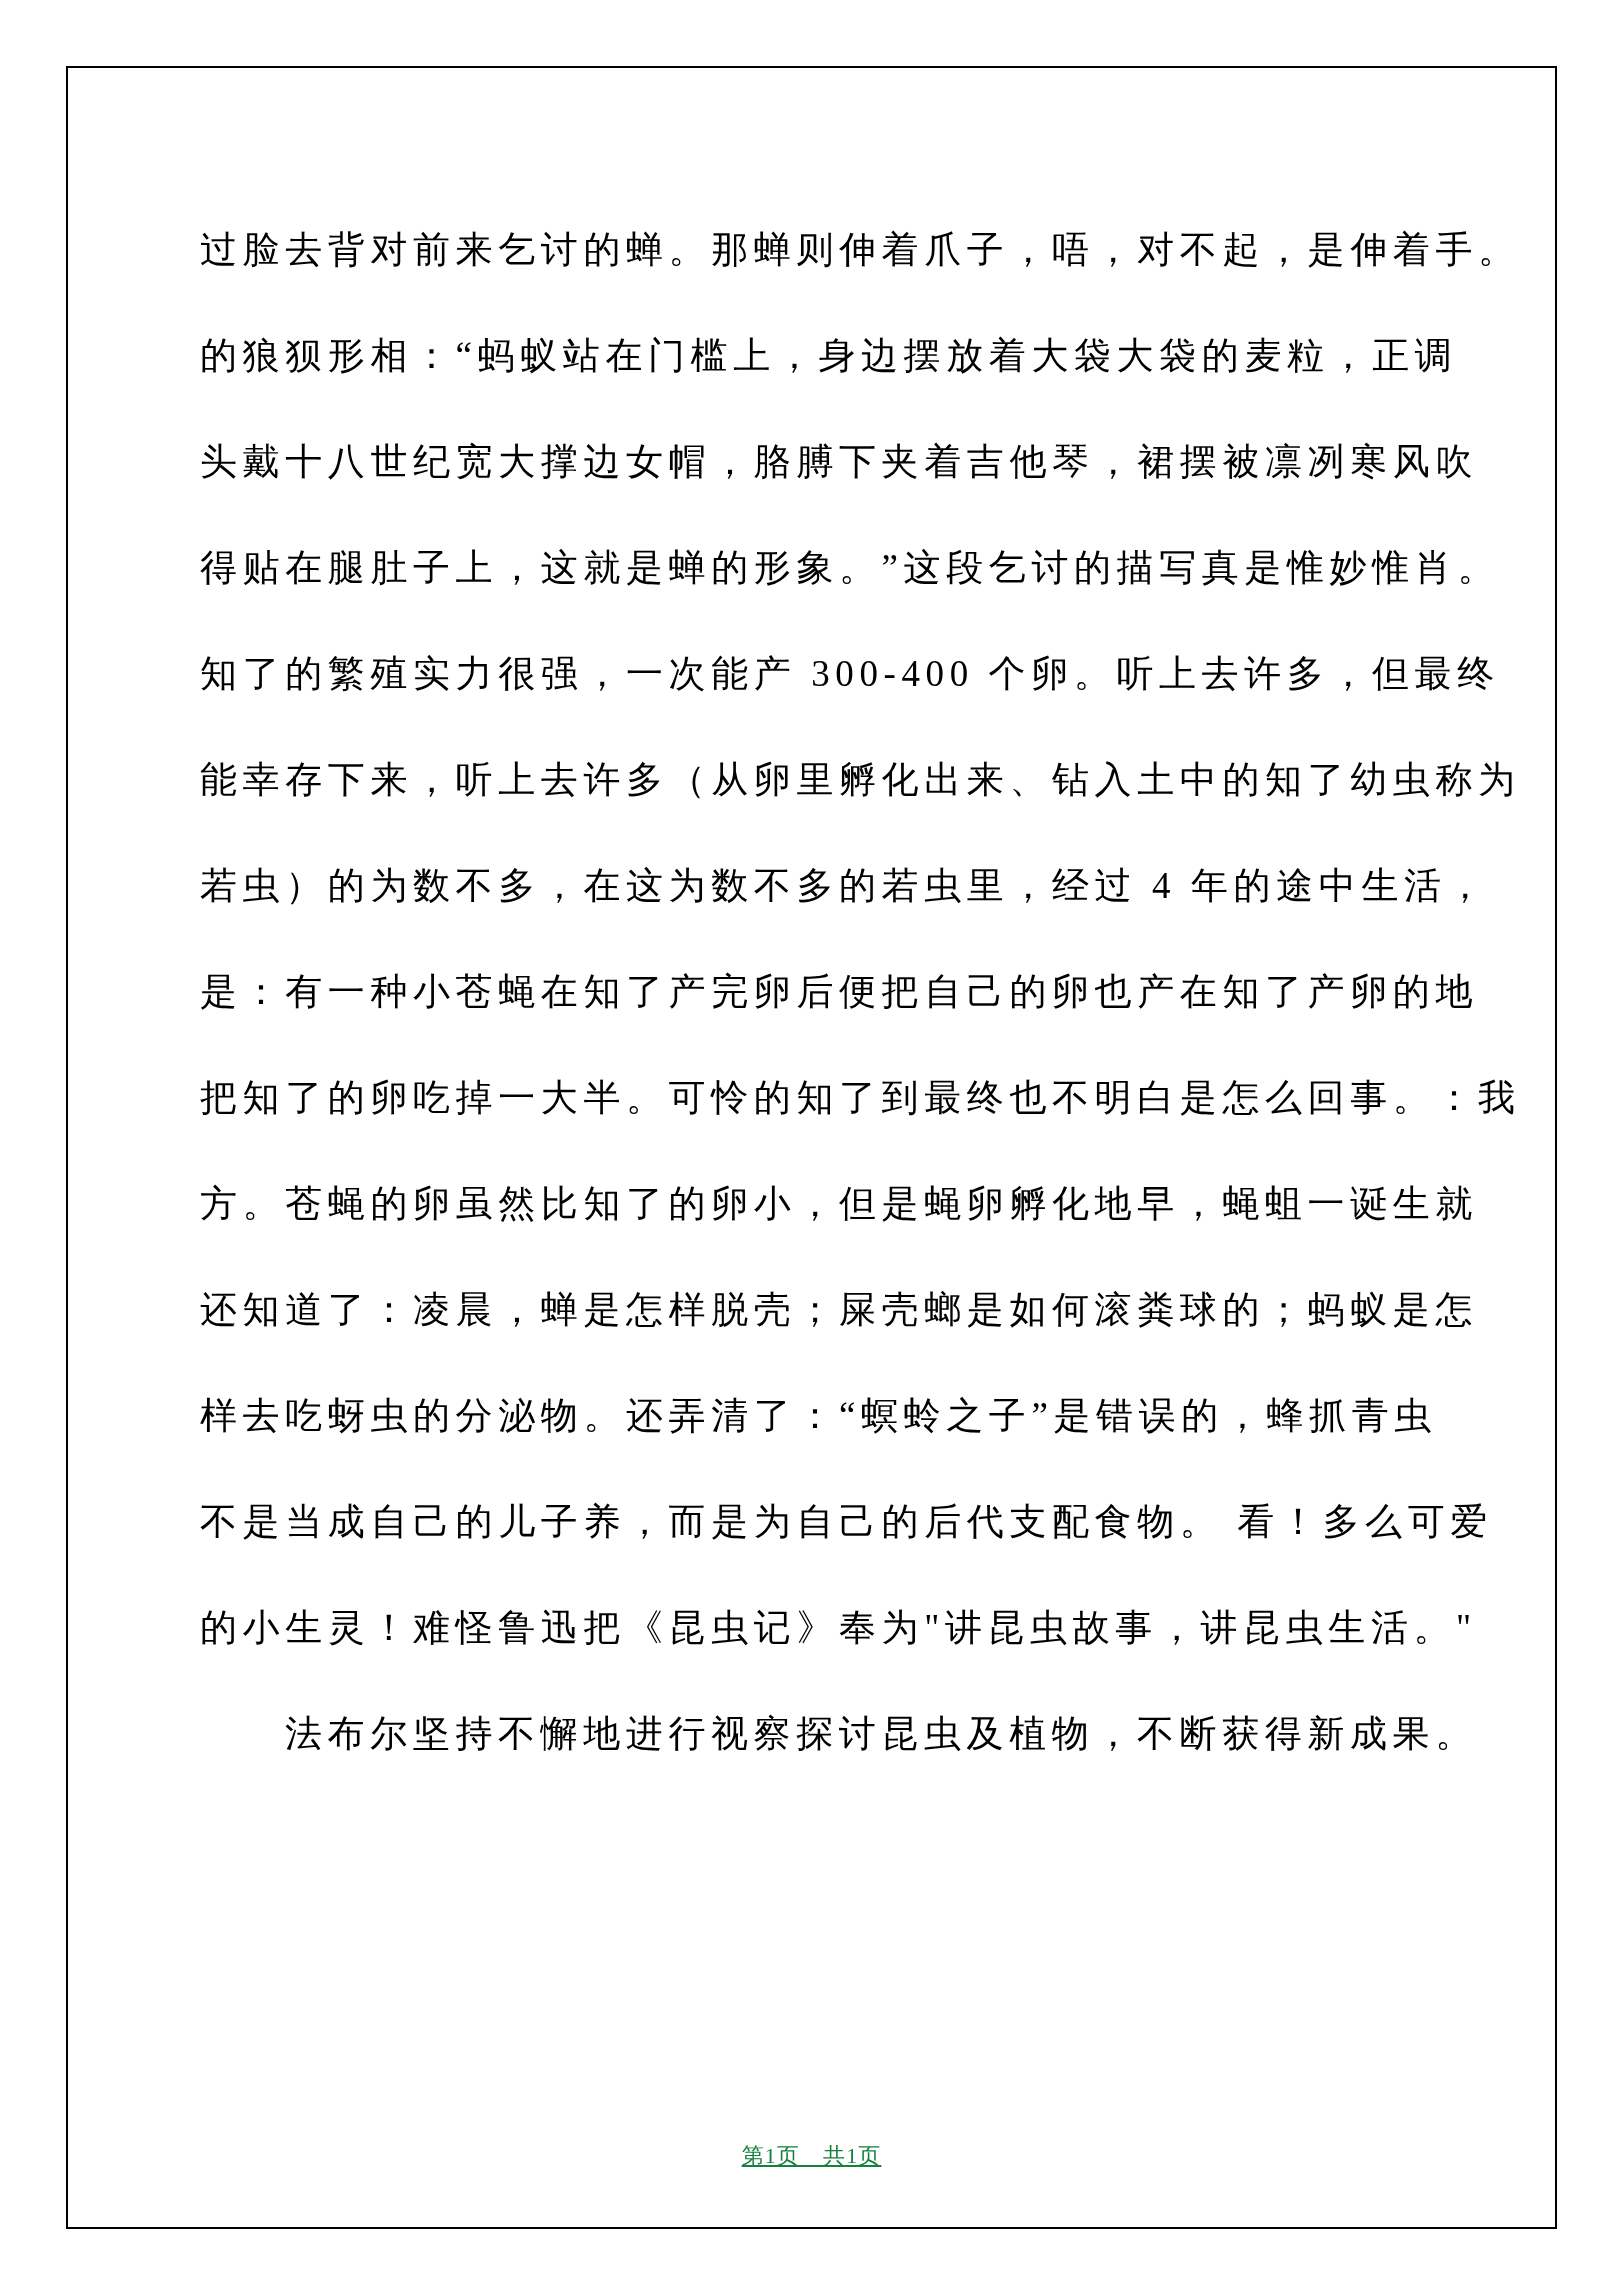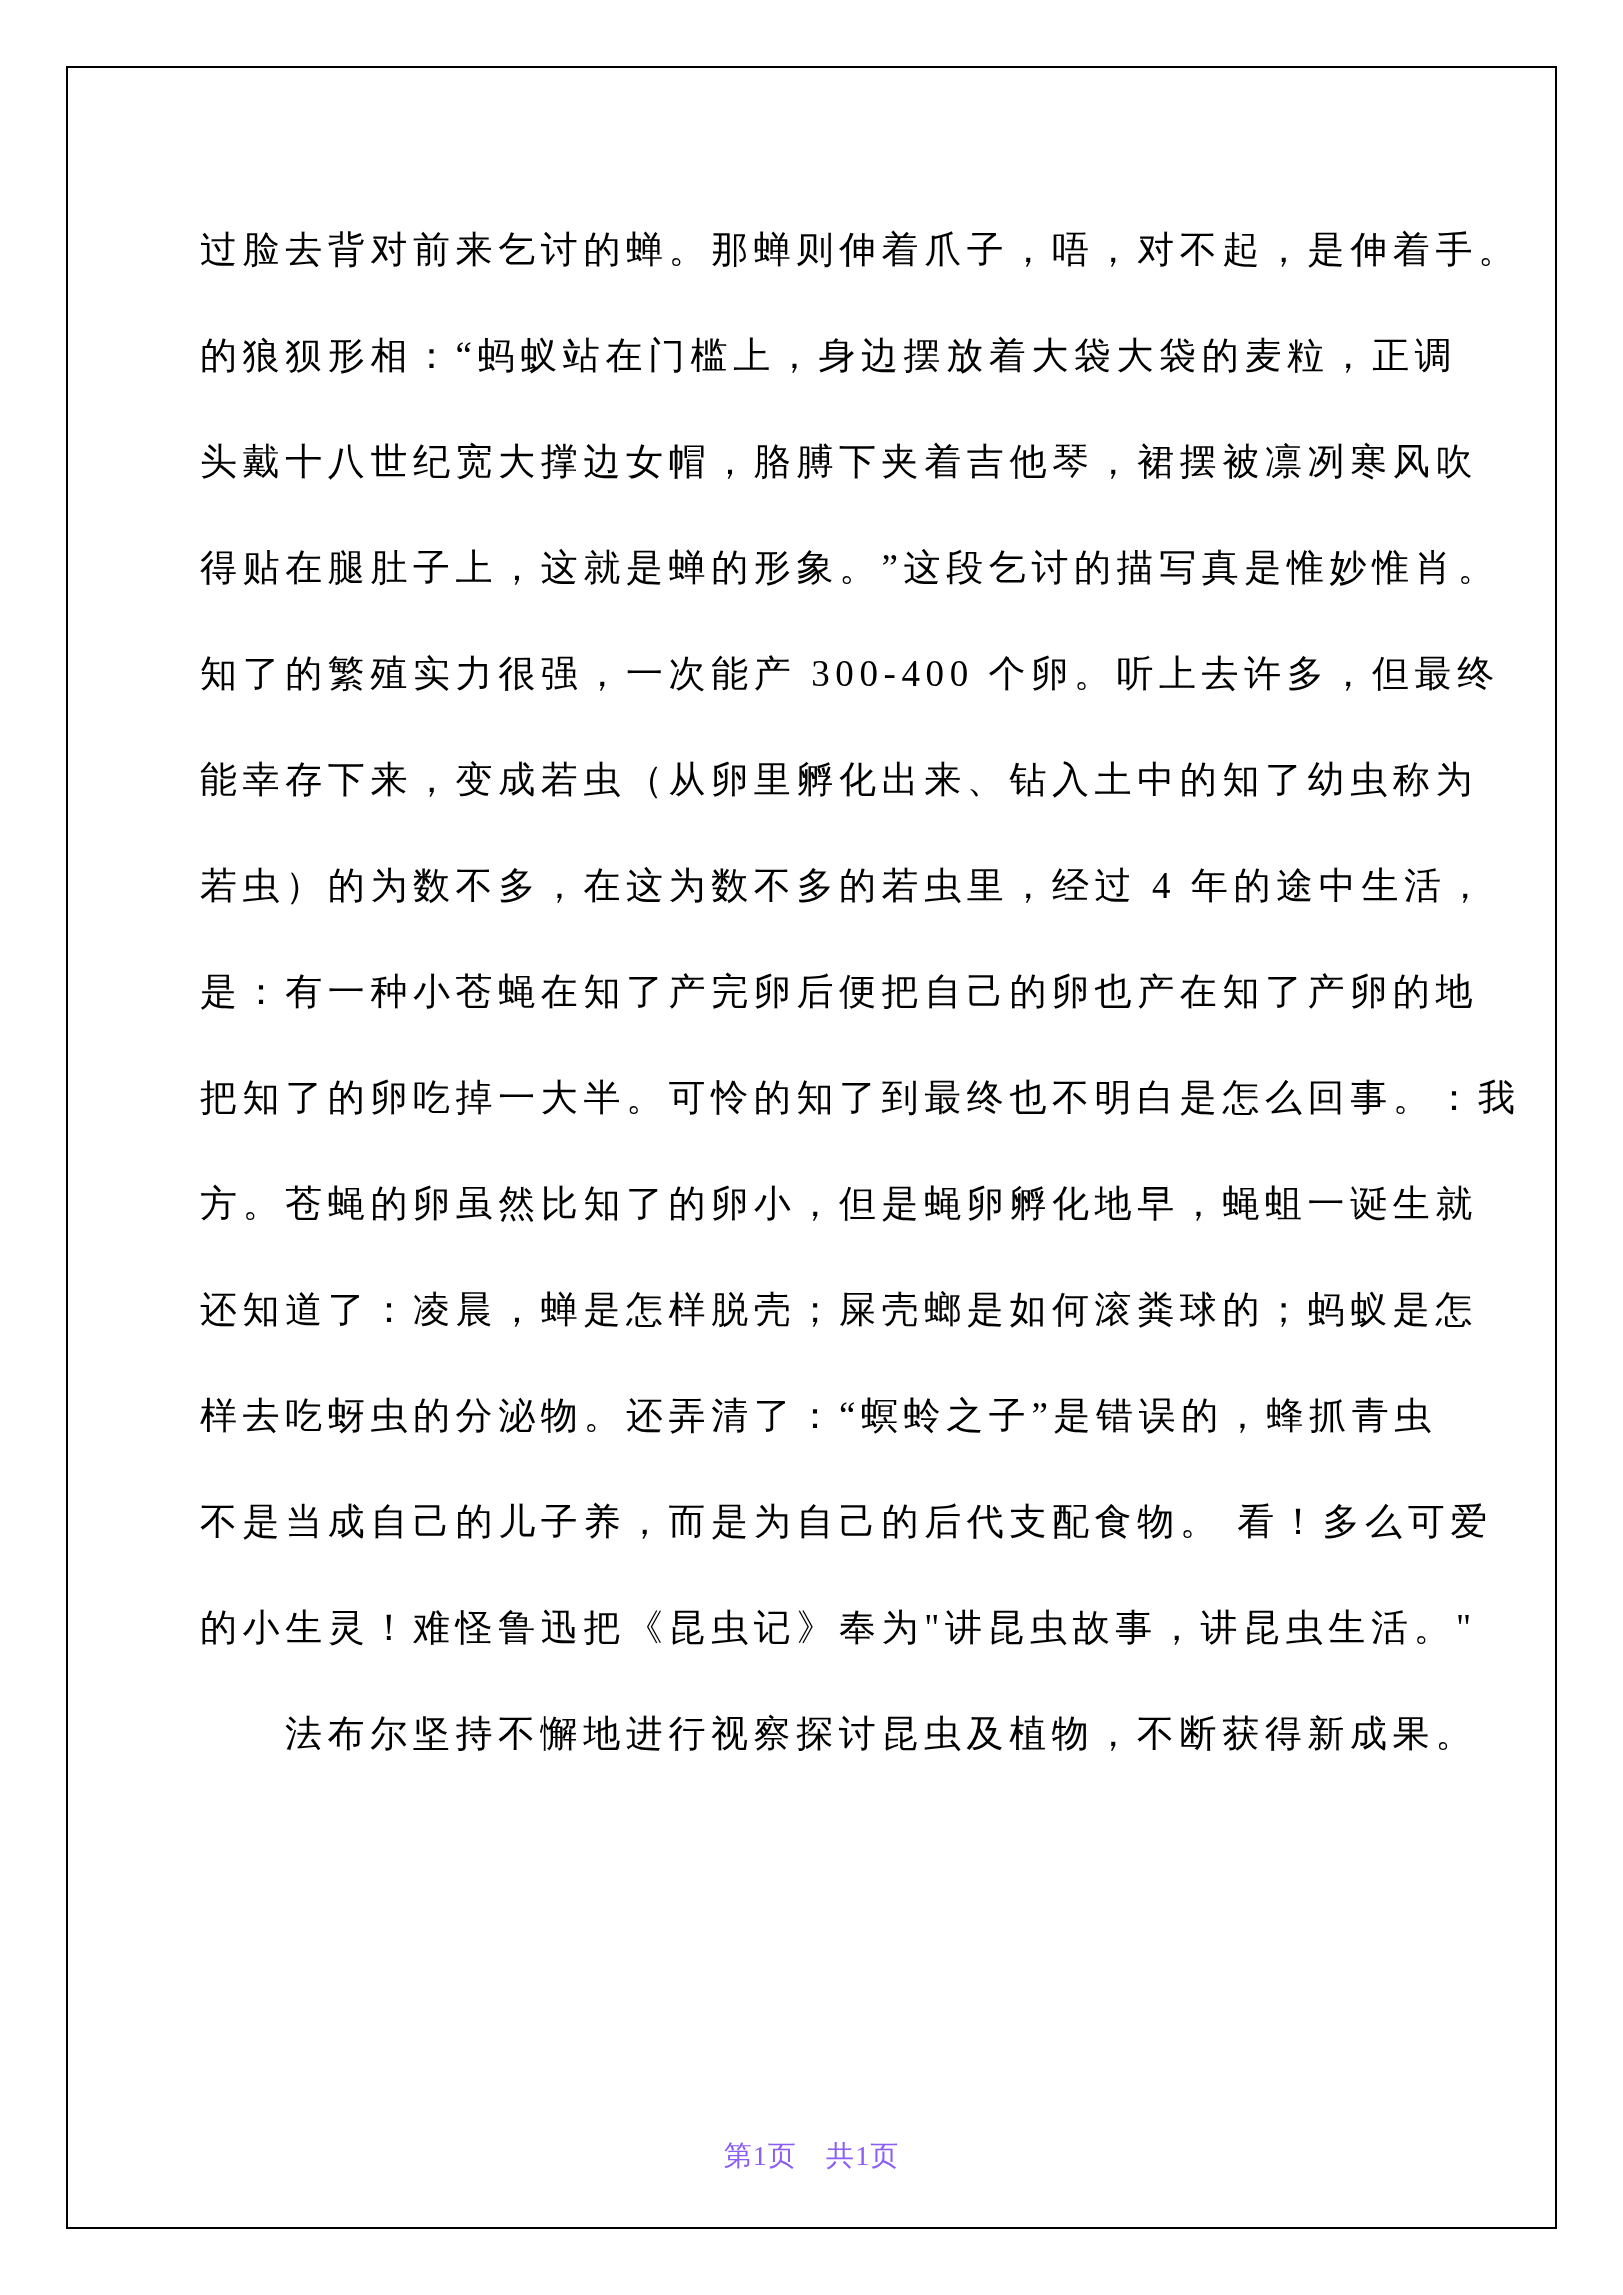--- a/index.html
+++ b/index.html
@@ -43,37 +43,38 @@
     padding-left: 85px;
   }
   .page-footer {
     position: absolute;
     left: 0;
     top: 2131px;
     width: 100%;
     height: 50px;
     line-height: 50px;
     text-align: center;
-    font-size: 28px;
+    font-size: 22px;
     letter-spacing: 1.1px;
-    color: #8b5cf6;
+    color: #15803d;
+    text-decoration: underline;
   }
 </style>
 </head>
 <body>
 
 <div class="page-frame"></div>
 
 <div class="text-block">
   <div class="line">过脸去背对前来乞讨的蝉。那蝉则伸着爪子，唔，对不起，是伸着手。</div>
   <div class="line">的狼狈形相：“蚂蚁站在门槛上，身边摆放着大袋大袋的麦粒，正调</div>
   <div class="line">头戴十八世纪宽大撑边女帽，胳膊下夹着吉他琴，裙摆被凛冽寒风吹</div>
   <div class="line">得贴在腿肚子上，这就是蝉的形象。”这段乞讨的描写真是惟妙惟肖。</div>
   <div class="line">知了的繁殖实力很强，一次能产 300-400 个卵。听上去许多，但最终</div>
-  <div class="line">能幸存下来，变成若虫（从卵里孵化出来、钻入土中的知了幼虫称为</div>
+  <div class="line">能幸存下来，听上去许多（从卵里孵化出来、钻入土中的知了幼虫称为</div>
   <div class="line">若虫）的为数不多，在这为数不多的若虫里，经过 4 年的途中生活，</div>
   <div class="line">是：有一种小苍蝇在知了产完卵后便把自己的卵也产在知了产卵的地</div>
   <div class="line">把知了的卵吃掉一大半。可怜的知了到最终也不明白是怎么回事。：我</div>
   <div class="line">方。苍蝇的卵虽然比知了的卵小，但是蝇卵孵化地早，蝇蛆一诞生就</div>
   <div class="line">还知道了：凌晨，蝉是怎样脱壳；屎壳螂是如何滚粪球的；蚂蚁是怎</div>
   <div class="line">样去吃蚜虫的分泌物。还弄清了：“螟蛉之子”是错误的，蜂抓青虫</div>
   <div class="line">不是当成自己的儿子养，而是为自己的后代支配食物。 看！多么可爱</div>
   <div class="line">的小生灵！难怪鲁迅把《昆虫记》奉为"讲昆虫故事，讲昆虫生活。"</div>
   <div class="line indent">法布尔坚持不懈地进行视察探讨昆虫及植物，不断获得新成果。</div>
 </div>

